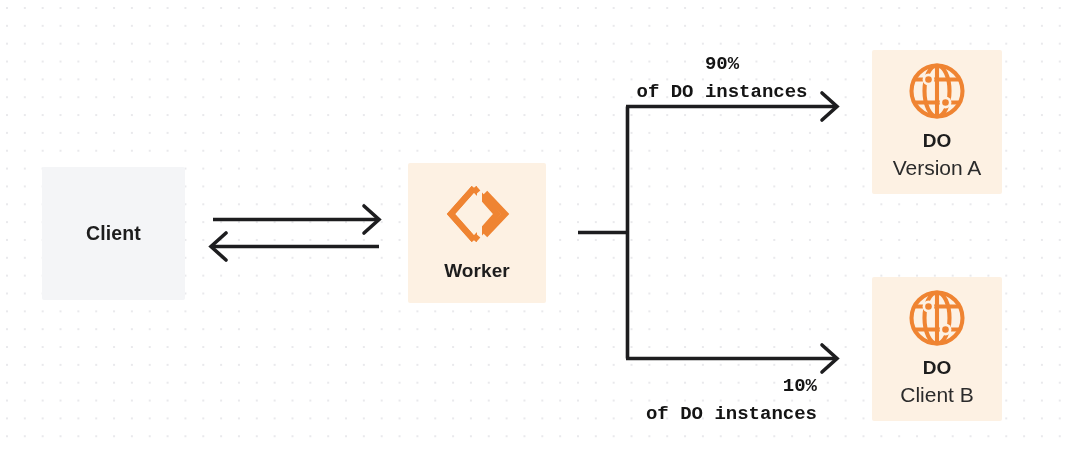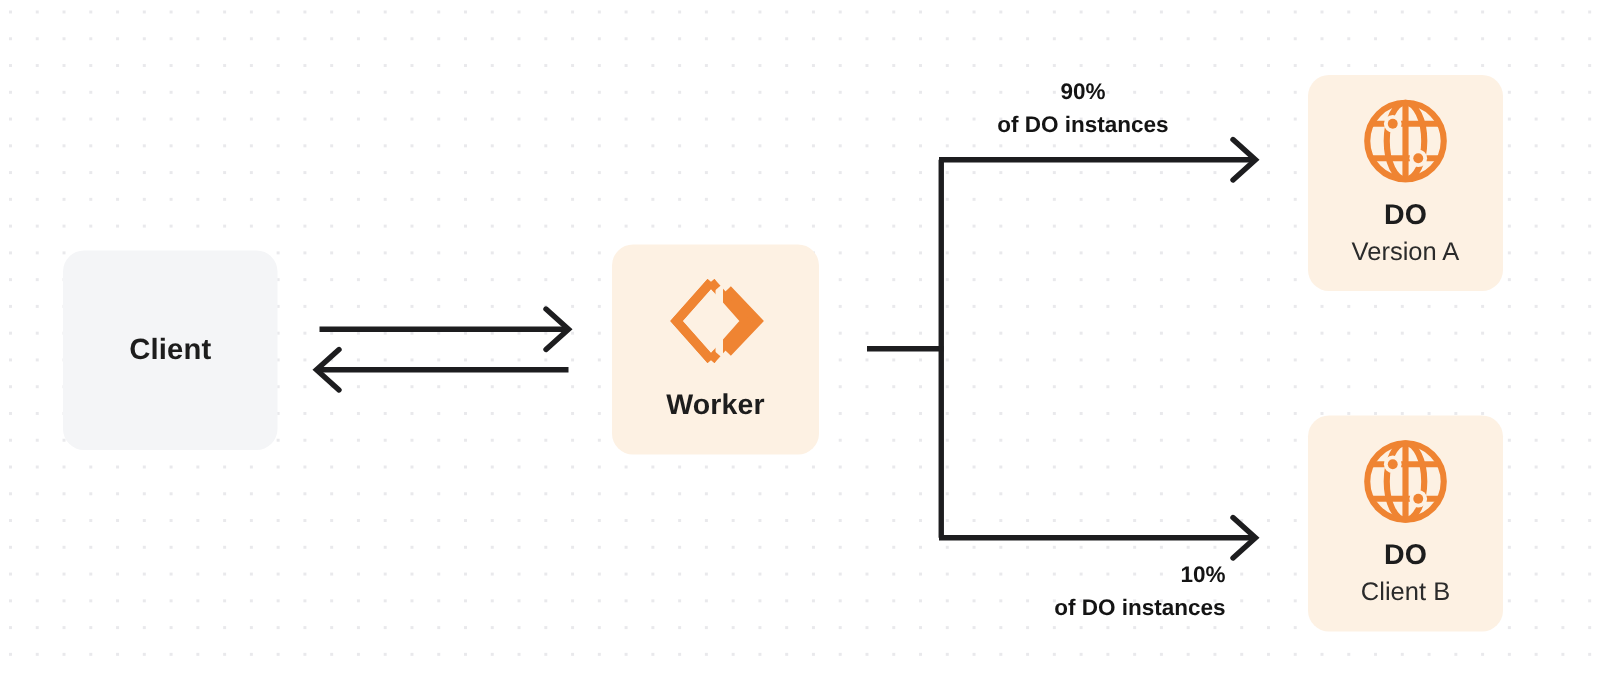--- a/index.html
+++ b/index.html
@@ -17,21 +17,21 @@
     background-position: 6px 7px;
     overflow: hidden;
     font-family: "Liberation Sans", sans-serif;
     -webkit-font-smoothing: antialiased;
   }
 
   
   .node {
     position: absolute;
     box-sizing: border-box;
-    border-radius: 14px;
+    border-radius: 2px;
     display: flex;
     flex-direction: column;
     align-items: center;
     justify-content: center;
   }
   .node-client {
     left: 42px;
     top: 167px;
     width: 143px;
     height: 133px;
@@ -63,21 +63,21 @@
     font-size: 19px;
     font-weight: bold;
     color: #1d1d1d;
     letter-spacing: 0.1px;
     line-height: 1.15;
   }
   .node-title-client {
     font-size: 19.5px;
   }
   .node-subtitle {
-    font-size: 17px;
+    font-size: 21px;
     font-weight: normal;
     color: #2b2b2b;
     line-height: 1.3;
     margin-top: 2px;
   }
   .icon-wrap {
     display: block;
     line-height: 0;
   }
   .worker-icon-wrap { margin-bottom: 16px; }
@@ -91,24 +91,25 @@
     width: 1072px;
     height: 452px;
     pointer-events: none;
   }
 
   
   .edge-label {
     position: absolute;
     text-align: center;
     color: #141414;
-    font-size: 15px;
+    font-size: 19px;
     font-weight: bold;
     line-height: 1.45;
     white-space: nowrap;
+    font-family: Liberation Mono, monospace;
   }
   .edge-label-top {
     left: 627px;
     top: 51px;
     width: 190px;
   }
   .edge-label-bottom {
     left: 627px;
     top: 373px;
     width: 190px;

